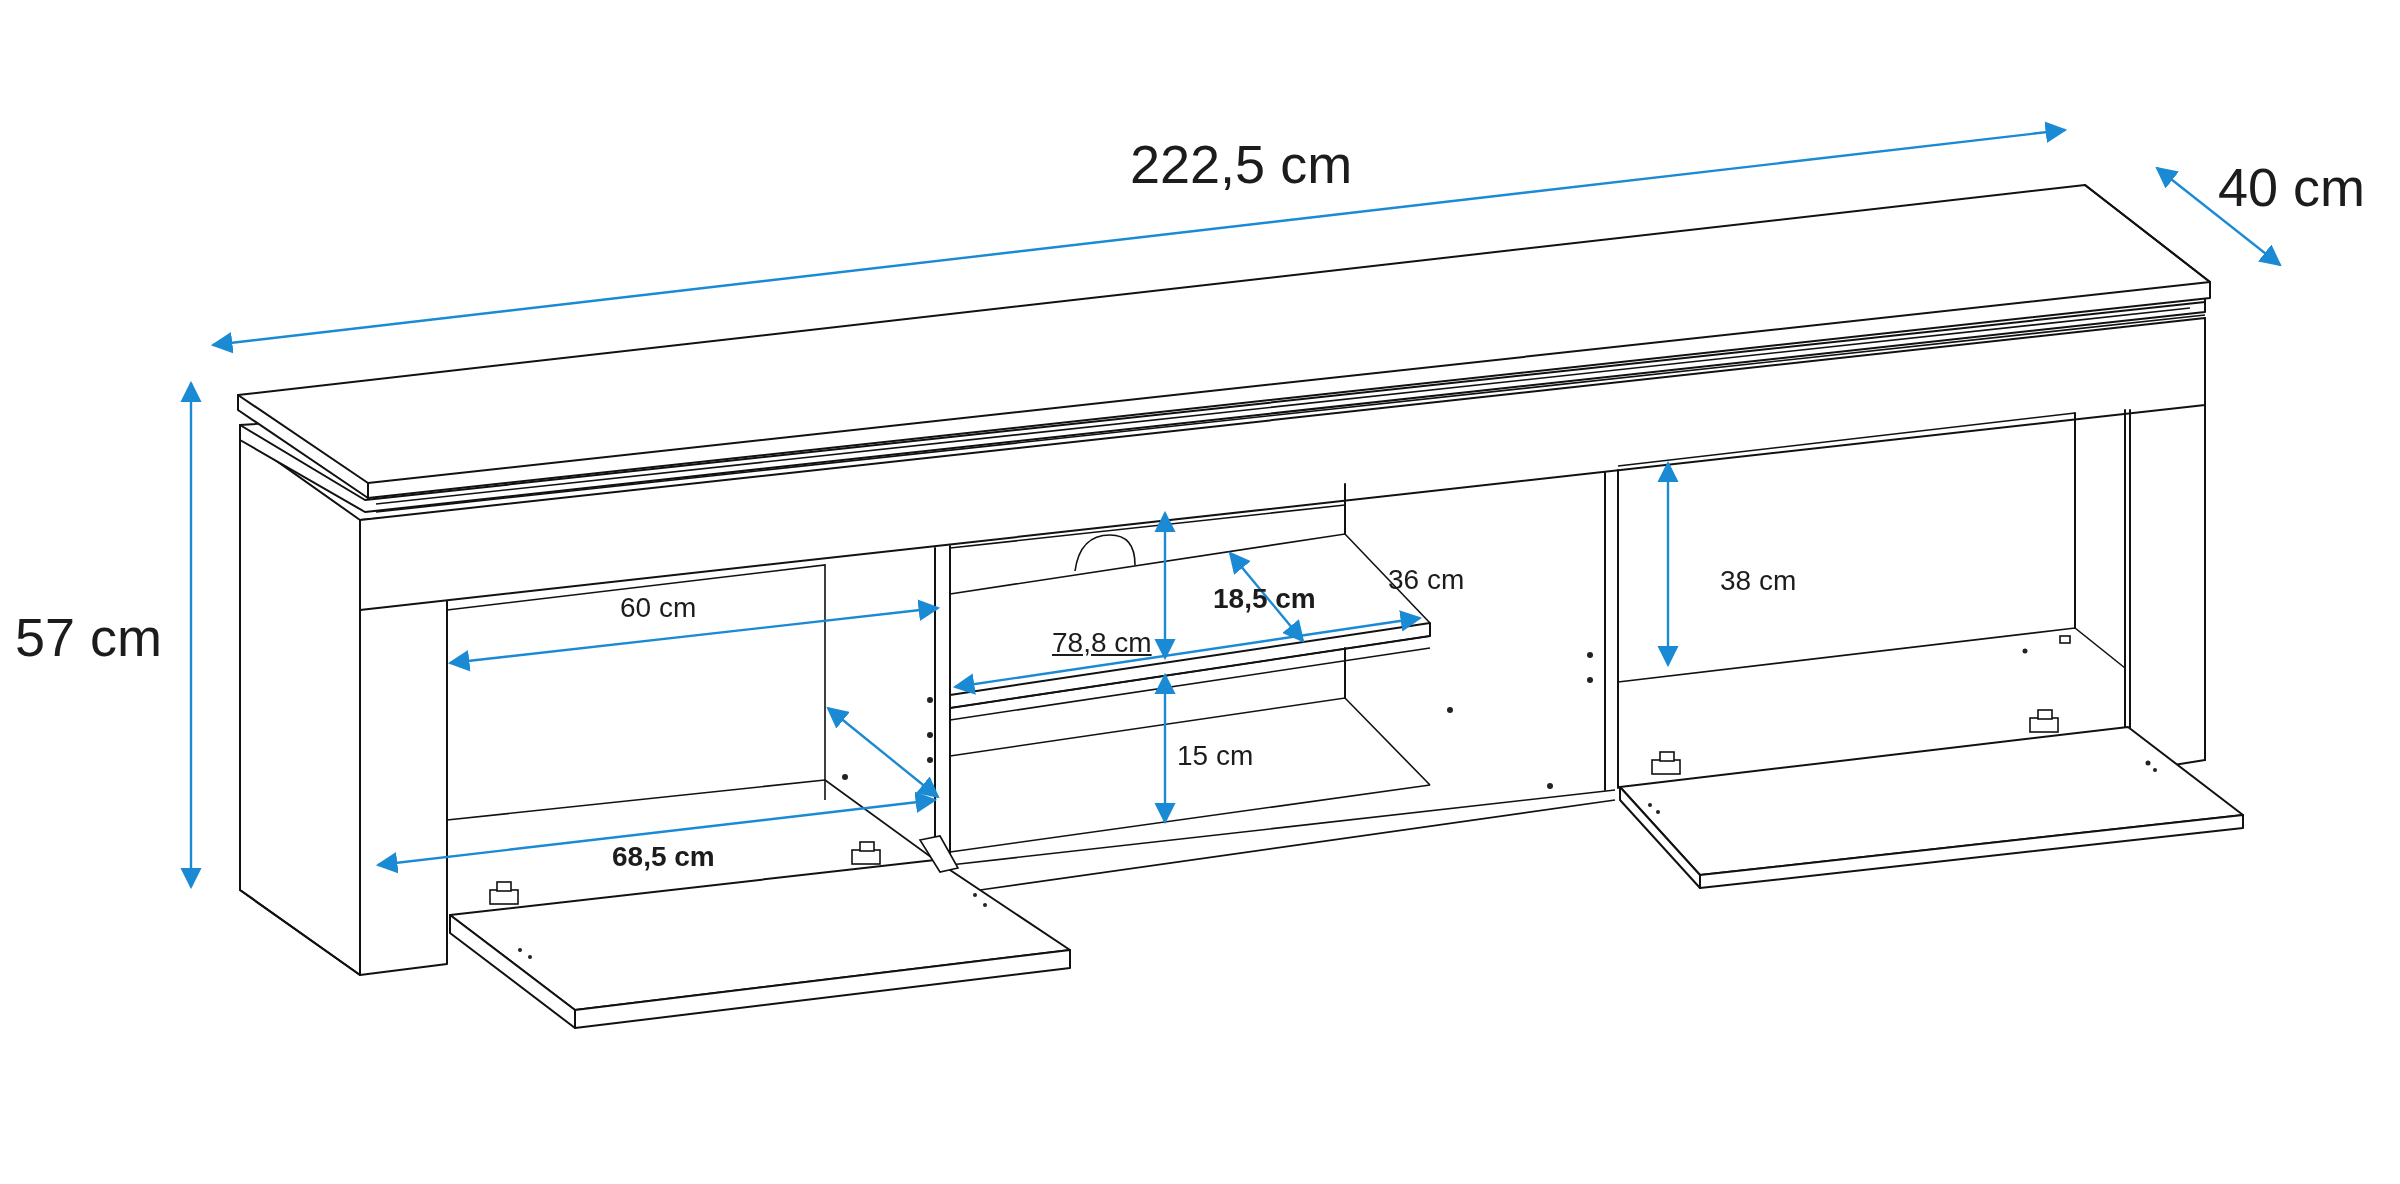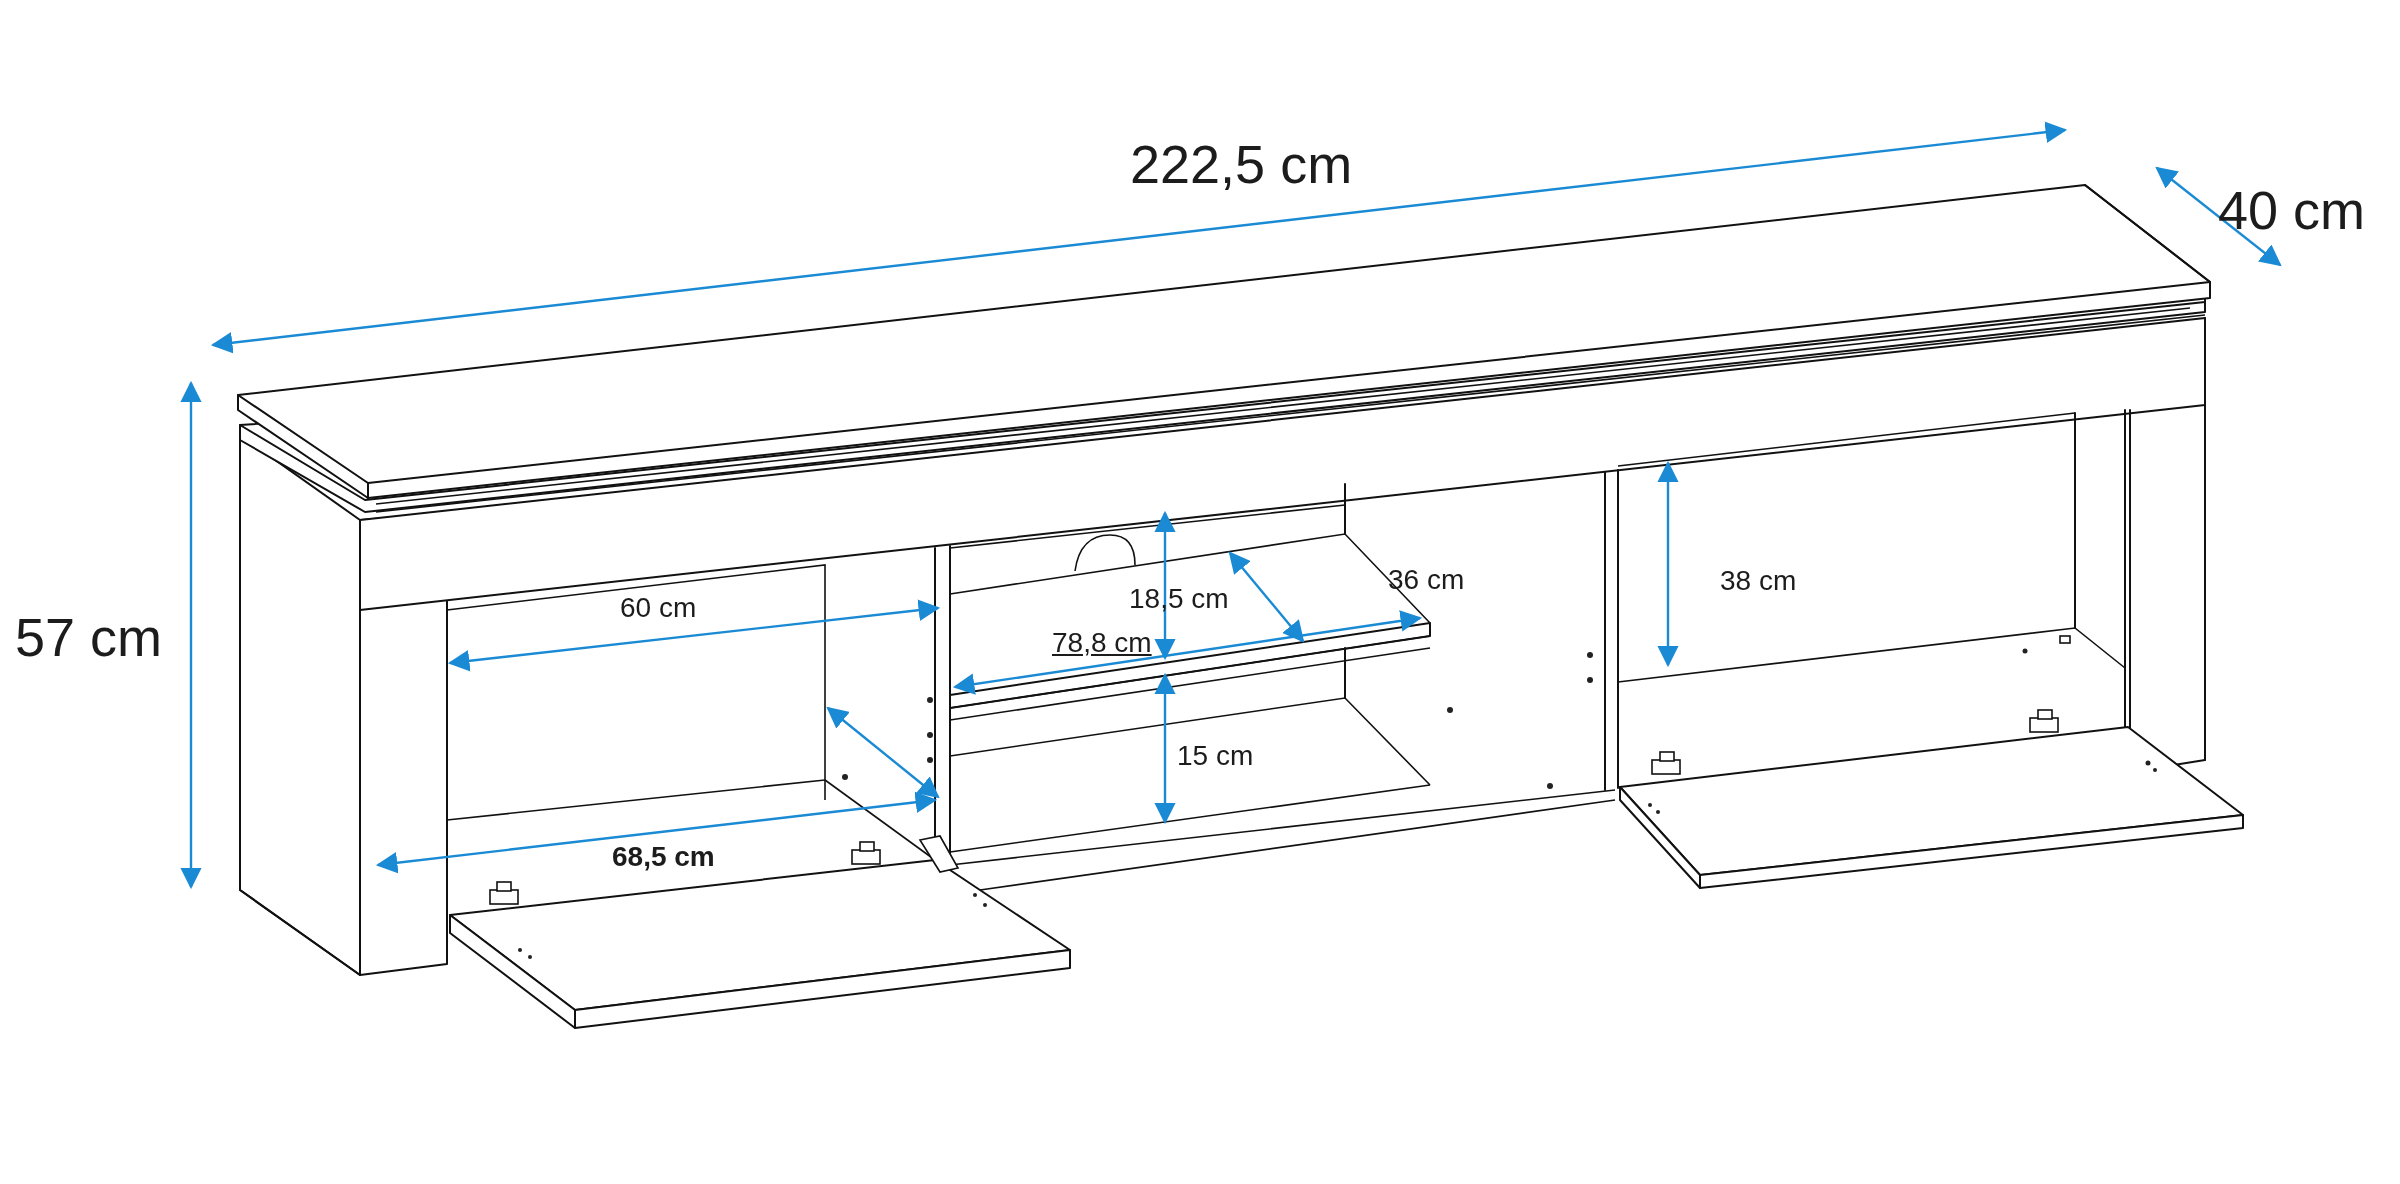--- a/index.html
+++ b/index.html
@@ -158,24 +158,24 @@
       <line class="dim" x1="955" y1="687" x2="1420" y2="618" marker-start="url(#arr)" marker-end="url(#arr)"></line>
       <line class="dim" x1="1230" y1="553" x2="1303" y2="641" marker-start="url(#arr)" marker-end="url(#arr)"></line>
       <line class="dim" x1="1165" y1="513" x2="1165" y2="658" marker-start="url(#arr)" marker-end="url(#arr)"></line>
       <line class="dim" x1="1165" y1="675" x2="1165" y2="822" marker-start="url(#arr)" marker-end="url(#arr)"></line>
       <line class="dim" x1="1668" y1="463" x2="1668" y2="665" marker-start="url(#arr)" marker-end="url(#arr)"></line>
     </g>
   </svg>
 
   
   <div class="lbl lbl-big" style="left:1130px; top:137px;">222,5 cm</div>
-  <div class="lbl lbl-big" style="left:2218px; top:183px;">40 cm</div>
+  <div class="lbl lbl-big" style="left:2218px; top:160px;">40 cm</div>
   <div class="lbl lbl-big" style="left:15px; top:610px;">57 cm</div>
   <div class="lbl lbl-mid" style="left:620px; top:594px;">60 cm</div>
   <div class="lbl lbl-mid" style="left:612px; top:843px;font-weight:bold;">68,5 cm</div>
   <div class="lbl lbl-mid" style="left:1052px; top:629px;text-decoration:underline;">78,8 cm</div>
   <div class="lbl lbl-mid" style="left:1388px; top:566px;">36 cm</div>
-  <div class="lbl lbl-mid" style="left:1129px; top:585px;">18,5 cm</div>
+  <div class="lbl lbl-mid" style="left:1213px; top:585px;font-weight:bold;">18,5 cm</div>
   <div class="lbl lbl-mid" style="left:1177px; top:742px;">15 cm</div>
   <div class="lbl lbl-mid" style="left:1720px; top:567px;">38 cm</div>
 
   
 </div>
 
 </body></html>

